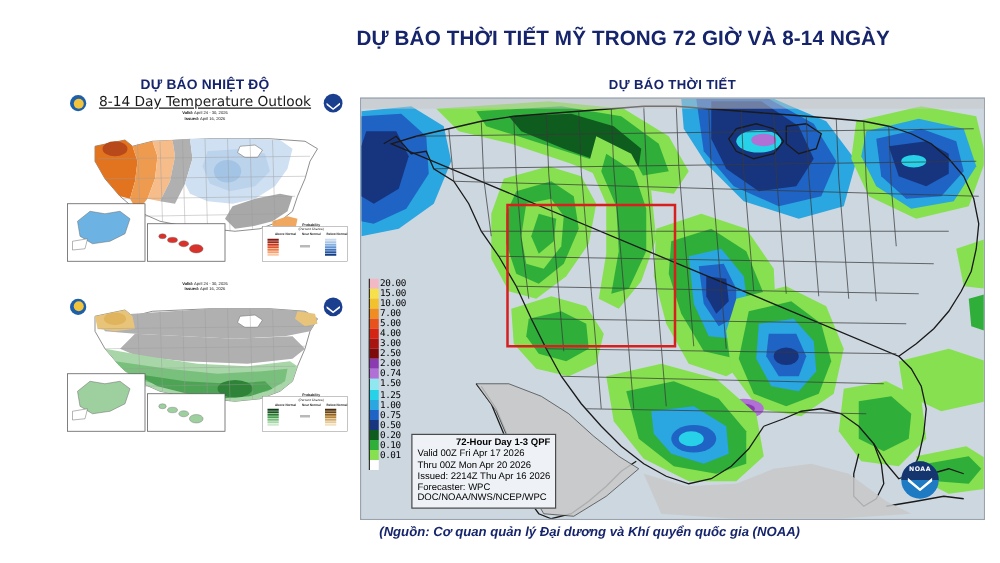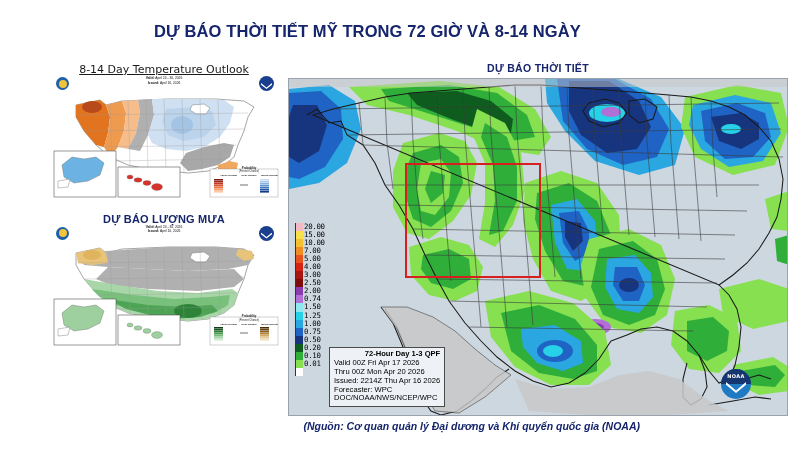--- a/index.html
+++ b/index.html
@@ -5,21 +5,21 @@
   * { box-sizing: border-box; margin: 0; padding: 0; }
   body {
     width: 800px; height: 450px;
     background: #ffffff;
     font-family: "Liberation Sans", sans-serif;
     overflow: hidden;
     position: relative;
   }
   #page-title {
     position: absolute; top: 22px; left: 0; width: 712px;
-    text-align: center;
+    text-align: right;
     font-size: 16.5px; font-weight: bold;
     color: #15246b; letter-spacing: .1px; padding-left: 23px;
   }
 
   
   .left-col { position: absolute; left: 48px; top: 62px; width: 232px; }
 
   .outlook-block { position: relative; width: 232px; }
   .ob-title {
     text-align: center; font-size: 11px; font-weight: bold;
@@ -101,20 +101,21 @@
 </head>
 <body>
 
 <div id="page-title">DỰ BÁO THỜI TIẾT MỸ TRONG 72 GIỜ VÀ 8-14 NGÀY</div>
 
 <div class="left-col">
 
   <div class="outlook-block">
     <div class="cpc-badge cpc-left"></div>
     <div class="noaa-badge"></div>
+    <div class="ob-title">DỰ BÁO NHIỆT ĐỘ</div>
     <div class="ob-sub">8-14 Day Temperature Outlook</div>
     <div class="ob-dates">
       <div><b>Valid:</b>
         <span>April 24 - 30, 2026</span></div>
       <div><b>Issued:</b>
         <span>April 16, 2026</span></div>
     </div>
 
     <div class="mini-map">
       <svg viewBox="0 0 232 112" preserveAspectRatio="none" aria-hidden="true">
@@ -195,21 +196,20 @@
           <div class="ml-col ml-head">Near Normal</div>
           <div class="ml-col ml-head">Below Normal</div>
         </div>
       </div>
     </div>
   </div>
 
   <div class="outlook-block" style="margin-top:14px;">
     <div class="cpc-badge cpc-left"></div>
     <div class="noaa-badge"></div>
-    <div class="ob-title">DỰ BÁO LƯỢNG MƯA</div>
     <div class="ob-dates">
       <div><b>Valid:</b>
         <span>April 24 - 30, 2026</span></div>
       <div><b>Issued:</b>
         <span>April 16, 2026</span></div>
     </div>
 
     <div class="mini-map">
       <svg viewBox="0 0 232 112" preserveAspectRatio="none" aria-hidden="true">
         <path d="M28 18 L52 13 L58 18 L74 14 L120 12 L168 12 L196 14 L206 20 L200 30 L196 44

